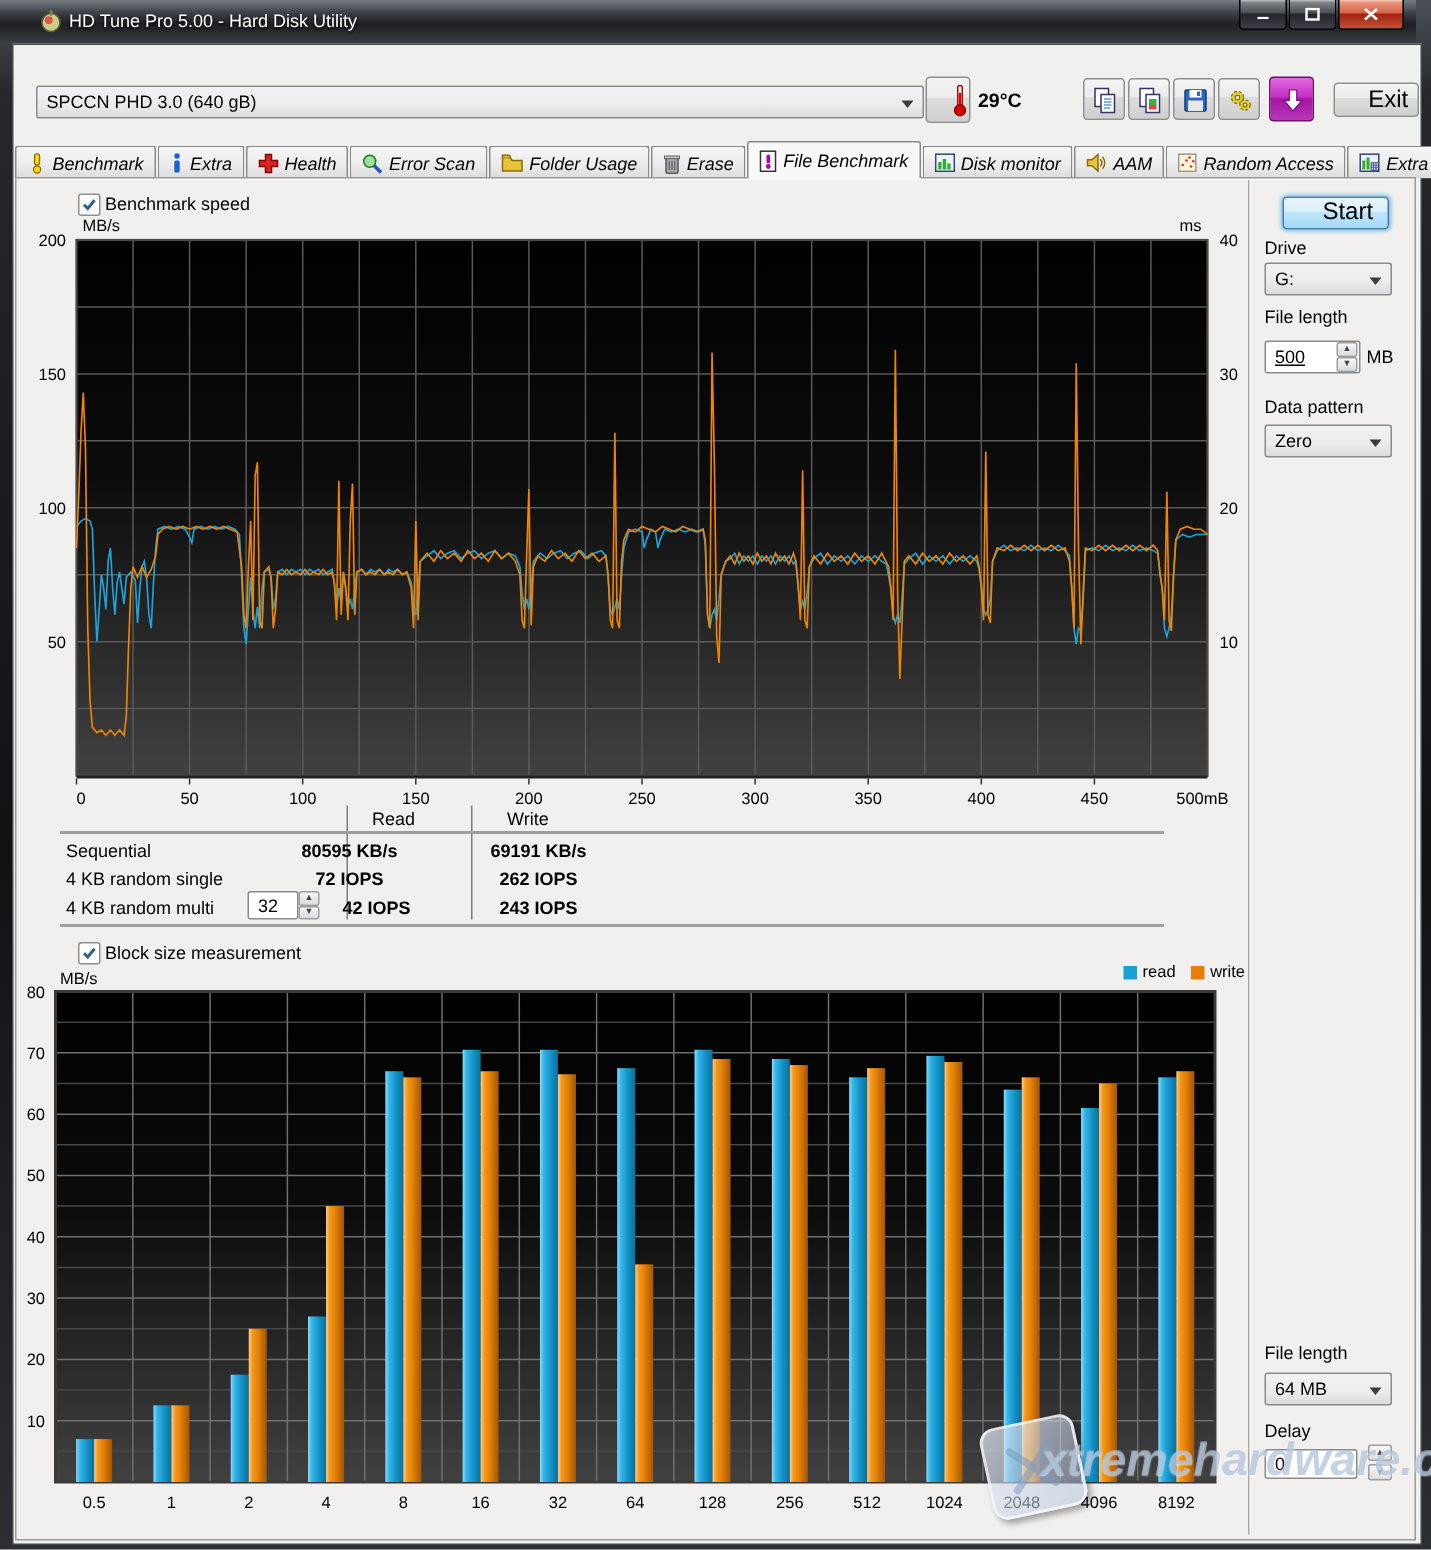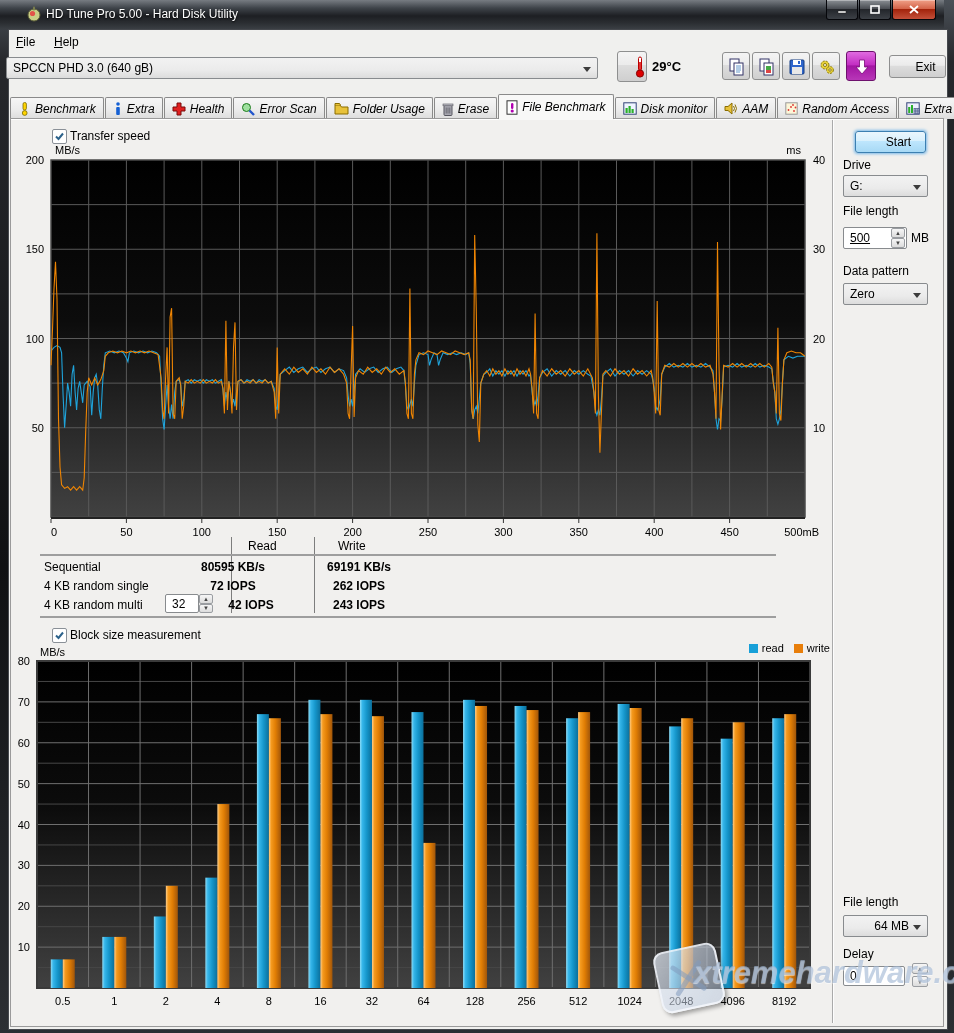--- a/index.html
+++ b/index.html
@@ -22,21 +22,21 @@
 
   .client{position:absolute;left:8px;top:29px;width:938px;height:999px;background:#f0f0ee;border:1px solid #45484d;}
 
   .menubar{position:absolute;left:10px;top:31px;width:934px;height:22px;background:#f0f0ee;}
   .menu-item{position:absolute;top:4px;cursor:default;}
   .menu-item b{font-weight:normal;text-decoration:underline;}
 
   
   .btn{box-sizing:border-box;border:1px solid #8e8f8f;border-radius:3px;
        background:linear-gradient(180deg,#f4f4f4 0%,#ebebeb 45%,#dddddd 46%,#cfcfcf 100%);
-       display:flex;align-items:center;justify-content:center;font-size:12px;padding-left:16px;}
+       display:flex;align-items:center;justify-content:center;font-size:16px;padding-left:16px;}
   .btn-blue{border:1px solid #3c7fb1;box-shadow:0 0 3px 1px #7ab8e8;
        background:linear-gradient(180deg,#eaf6fd 0%,#d9f0fc 45%,#bee6fd 46%,#a7d9f5 100%);}
   .combo{box-sizing:border-box;border:1px solid #888b8e;border-radius:2px;position:absolute;height:22px;
        background:linear-gradient(180deg,#f2f2f2 0%,#ebebeb 60%,#dcdcdc 100%);
        display:flex;align-items:center;padding:0 18px 0 6px;white-space:nowrap;overflow:hidden;}
   .combo .arr{position:absolute;right:6px;top:9px;width:0;height:0;border-left:4px solid transparent;border-right:4px solid transparent;border-top:5px solid #3c3c3c;}
   .spinbox{box-sizing:border-box;position:absolute;height:22px;border:1px solid #888b8e;border-radius:2px;background:#fff;display:flex;align-items:center;padding-left:6px;}
   .spin-arrows{position:absolute;display:flex;flex-direction:column;width:14px;}
   .spin-arrows .sa{flex:1;border:1px solid #9a9da1;border-radius:2px;background:linear-gradient(180deg,#f6f6f6,#dcdcdc);
        display:flex;align-items:center;justify-content:center;font-size:6px;color:#444;line-height:1;}
@@ -105,26 +105,22 @@
       <div class="winbtn close">
           <svg width="10" height="9" viewBox="0 0 10 9">
             <path d="M1 1 L9 8 M9 1 L1 8" stroke="#fff" stroke-width="1.8"></path>
           </svg>
         </div>
     </div>
   </div>
 
   <div class="client"></div>
 
-  <div class="menubar">
-    <span class="menu-item" style="left:6px;"><b>F</b><span>ile</span></span>
-    <span class="menu-item" style="left:44px;"><b>H</b><span>elp</span></span>
-  </div>
-
-  <div class="combo" style="left:6px;top:57px;width:592px;">
+
+  <div class="combo" style="left:24px;top:57px;width:592px;">
     <span>SPCCN   PHD 3.0        (640 gB)</span>
       <span class="arr"></span>
   </div>
 
   <div class="btn" style="position:absolute;left:617px;top:51px;width:30px;height:31px;">
     <svg width="12" height="22" viewBox="0 0 12 22">
       <rect x="4.5" y="1" width="3" height="14" rx="1.5" fill="#fff" stroke="#b00"></rect>
       <rect x="5.2" y="6" width="1.6" height="10" fill="#d00"></rect>
       <circle cx="6" cy="17.5" r="3.6" fill="#d00" stroke="#800"></circle>
     </svg>
@@ -262,21 +258,21 @@
   </div>
 
   <div class="panel"></div>
   <div class="vdivider"></div>
 
   <span class="checkbox" style="left:52px;top:129px;">
     <svg width="11" height="11" viewBox="0 0 11 11">
         <path d="M2 5.5 L4.5 8 L9 2.5" fill="none" stroke="#2c628b" stroke-width="2"></path>
       </svg>
   </span>
-  <span class="label" style="left:70px;top:129px;">Transfer speed</span>
+  <span class="label" style="left:70px;top:129px;">Benchmark speed</span>
 
   <div class="btn btn-blue" style="position:absolute;left:855px;top:131px;width:71px;height:22px;">
     <span>Start</span>
   </div>
   <span class="label" style="left:843px;top:158px;">Drive</span>
   <div class="combo" style="left:843px;top:175px;width:85px;">
     <span>G:</span>
       <span class="arr"></span>
   </div>
   <span class="label" style="left:843px;top:204px;">File length</span>
@@ -507,21 +503,21 @@
       <text x="30" y="224.375" text-anchor="end" class="ax">30</text>
       <text x="30" y="183.5" text-anchor="end" class="ax">40</text>
       <text x="30" y="142.62499999999997" text-anchor="end" class="ax">50</text>
       <text x="30" y="101.74999999999997" text-anchor="end" class="ax">60</text>
       <text x="30" y="60.875" text-anchor="end" class="ax">70</text>
       <text x="30" y="20" text-anchor="end" class="ax">80</text>
       <text x="40" y="11" text-anchor="start" class="ax">MB/s</text>
     </svg>
 
   <span class="label" style="left:843px;top:895px;">File length</span>
-  <div class="combo" style="left:843px;top:915px;width:85px;justify-content:flex-end;">
+  <div class="combo" style="left:843px;top:915px;width:85px;">
     <span>64 MB</span>
       <span class="arr"></span>
   </div>
   <span class="label" style="left:843px;top:947px;">Delay</span>
   <div class="spinbox" style="left:843px;top:966px;width:62px;height:20px;">
     <span>0</span>
   </div>
   <div class="spin-arrows" style="left:912px;top:963px;height:24px;width:16px;">
     <span class="sa">▲</span>
       <span class="sa" style="margin-top:2px;">▼</span>

